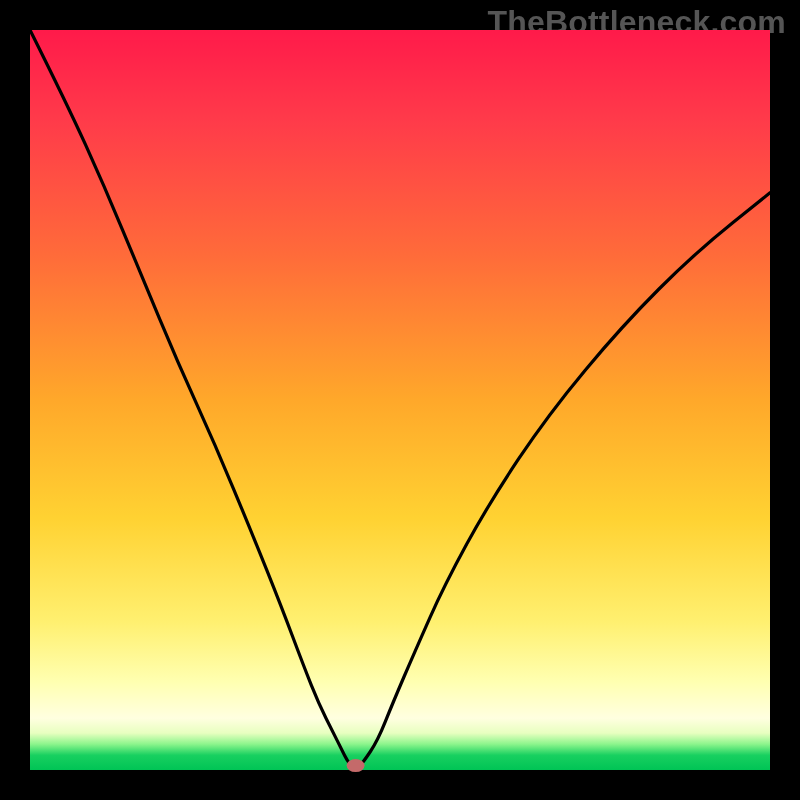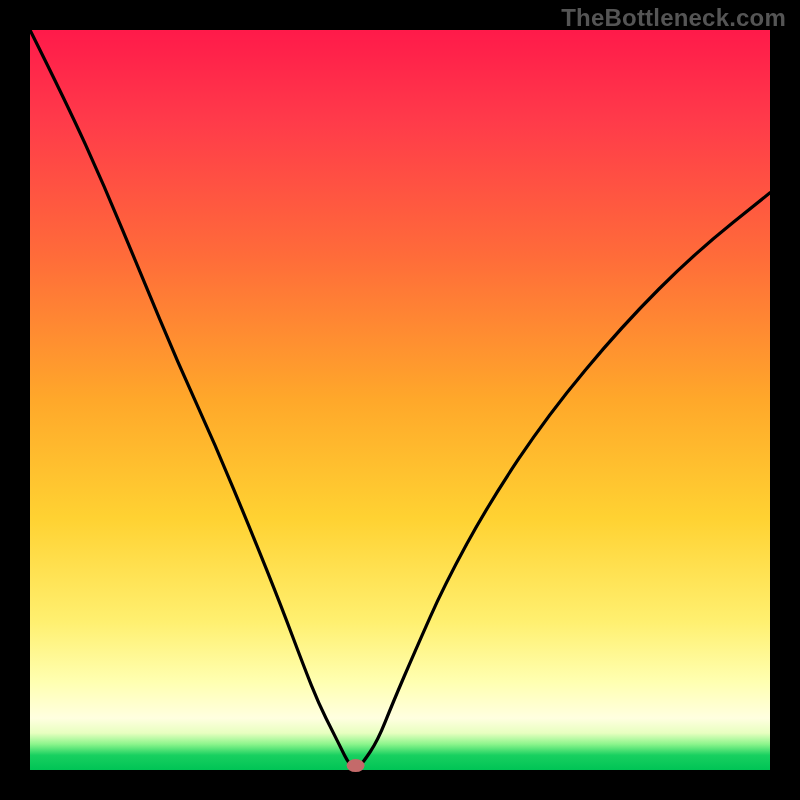--- a/index.html
+++ b/index.html
@@ -15,21 +15,21 @@
     position: relative;
     width: 800px;
     height: 800px;
     background: #000;
   }
   .watermark {
     position: absolute;
     top: 4px;
     right: 14px;
     color: #555;
-    font-size: 24px;
+    font-size: 32px;
     font-weight: 600;
     letter-spacing: 0.2px;
     user-select: none;
   }
   .plot {
     position: absolute;
     left: 30px;
     top: 30px;
     width: 740px;
     height: 740px;

